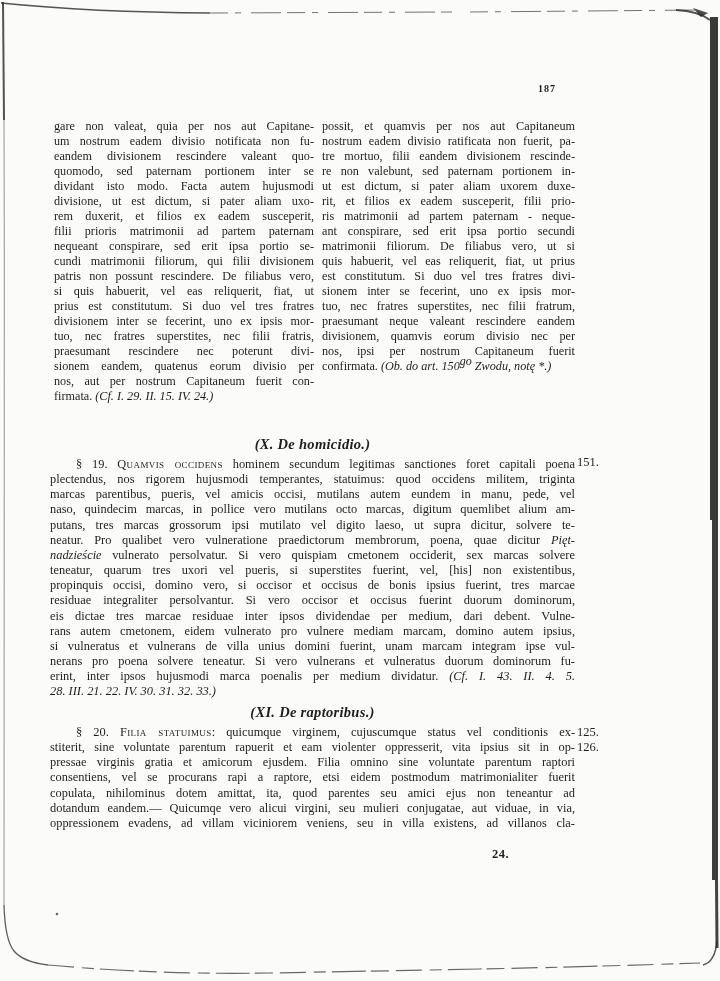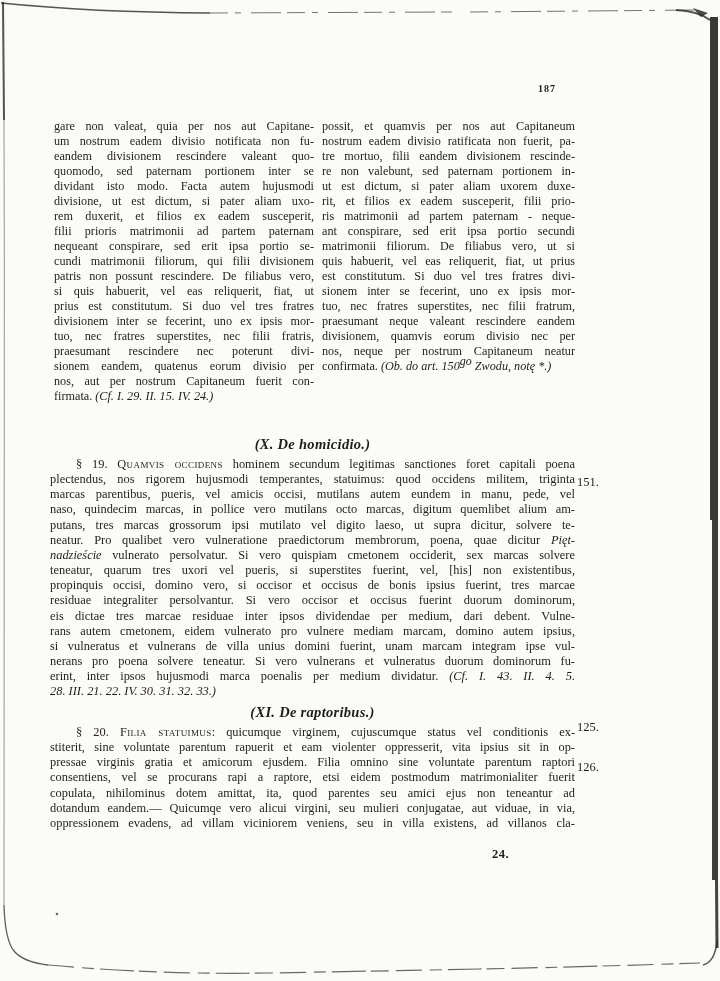--- a/index.html
+++ b/index.html
@@ -23,23 +23,23 @@
   .p20{top:725px;}
   .indent-first .line:first-child{text-indent:26px;}
   .line{text-align:justify;white-space:normal;}
   .line.j{text-align-last:justify;}
   .heading{
     position:absolute;left:50px;width:525px;text-align:center;
     font-style:italic;font-weight:bold;font-size:14.5px;letter-spacing:.3px;
   }
   .h-x{top:436px;}
   .h-xi{top:704px;}
-  .mnote{position:absolute;left:577px;font-size:12.5px;margin-top:20px;}
+  .mnote{position:absolute;left:577px;font-size:12.5px;}
   .m151{top:455px;}
-  .m125{top:700px;text-align:center;}
+  .m125{top:725px;text-align:center;}
   .m126{top:740px;text-align:center;}
   .sig{position:absolute;left:492px;top:847px;font-weight:bold;font-size:12.5px;letter-spacing:.5px;}
   .sc{font-variant:small-caps;letter-spacing:.4px;}
   sup{font-size:12px;line-height:0;}
   em{font-style:italic;}
 </style>
 </head>
 <body>
 
 <div class="page">
@@ -97,21 +97,21 @@
       <div class="line j">rit, et filios ex eadem susceperit, filii prio-</div>
       <div class="line j">ris matrimonii ad partem paternam - neque-</div>
       <div class="line j">ant conspirare, sed erit ipsa portio secundi</div>
       <div class="line j">matrimonii filiorum. De filiabus vero, ut si</div>
       <div class="line j">quis habuerit, vel eas reliquerit, fiat, ut prius</div>
       <div class="line j">est constitutum. Si duo vel tres fratres divi-</div>
       <div class="line j">sionem inter se fecerint, uno ex ipsis mor-</div>
       <div class="line j">tuo, nec fratres superstites, nec filii fratrum,</div>
       <div class="line j">praesumant neque valeant rescindere eandem</div>
       <div class="line j">divisionem, quamvis eorum divisio nec per</div>
-      <div class="line j">nos, neque per nostrum Capitaneum neatur</div>
+      <div class="line j">nos, ipsi per nostrum Capitaneum fuerit</div>
       <div class="line">confirmata. <em>(Ob. do art. 150<sup>go</sup> Zwodu, notę *.)</em></div>
     </div>
 
   <div class="heading h-x">(X. De homicidio.)</div>
 
   <div class="para p19 indent-first">
       <div class="line j">§ 19. <span class="sc">Quamvis occidens</span> hominem secundum legitimas sanctiones foret capitali poena</div>
       <div class="line j">plectendus, nos rigorem hujusmodi temperantes, statuimus: quod occidens militem, triginta</div>
       <div class="line j">marcas parentibus, pueris, vel amicis occisi, mutilans autem eundem in manu, pede, vel</div>
       <div class="line j">naso, quindecim marcas, in pollice vero mutilans octo marcas, digitum quemlibet alium am-</div>

